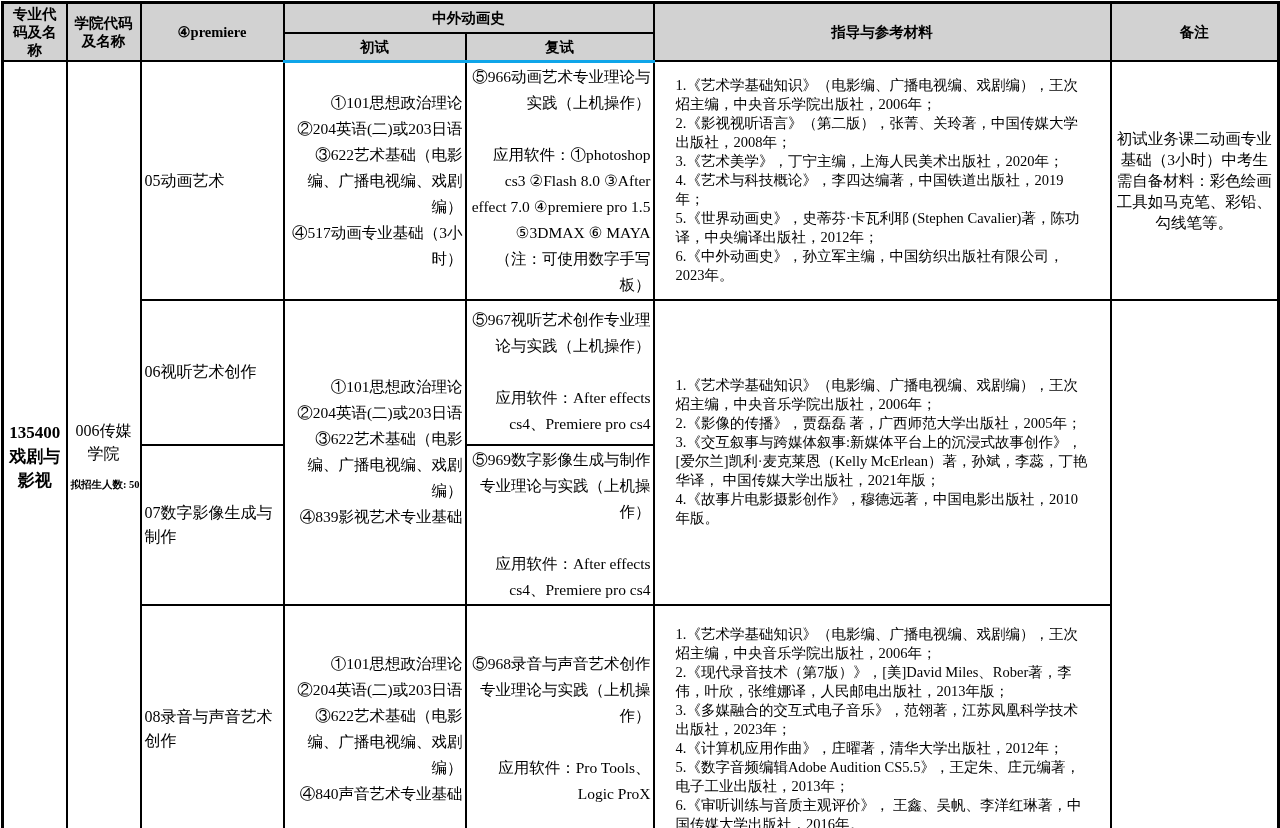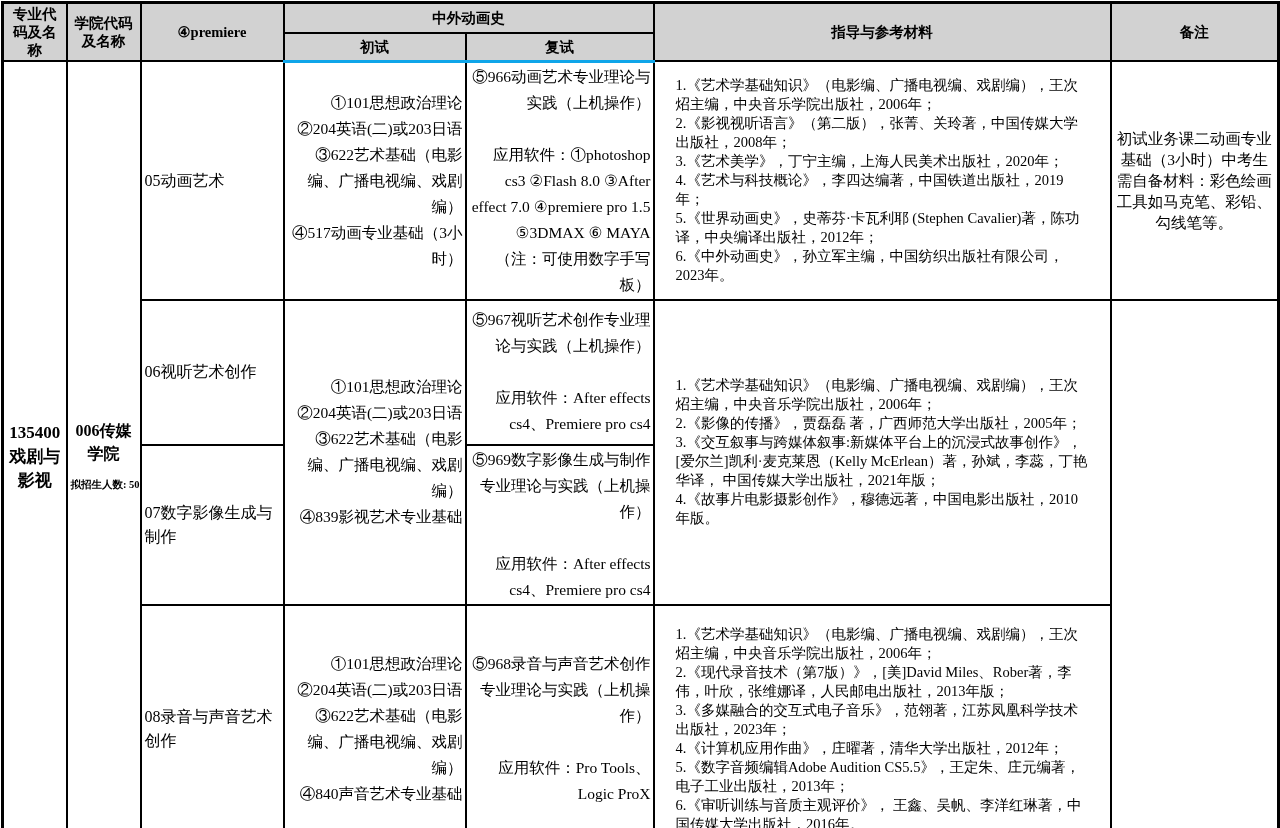--- a/index.html
+++ b/index.html
@@ -60,21 +60,21 @@
     text-align: center;
     font-weight: bold;
     font-size: 17px;
     line-height: 24px;
   }
   td.college-cell {
     text-align: center;
     font-size: 16px;
     line-height: 23px;
   }
-  .college-name { font-weight: bold; }
+  .college-name { font-weight: normal; }
   .college-quota {
     font-weight: bold;
     font-size: 10.5px;
     white-space: nowrap;
     margin-top: 8px;
   }
   td.direction-cell {
     font-size: 16px;
     line-height: 24px;
     text-align: left;

